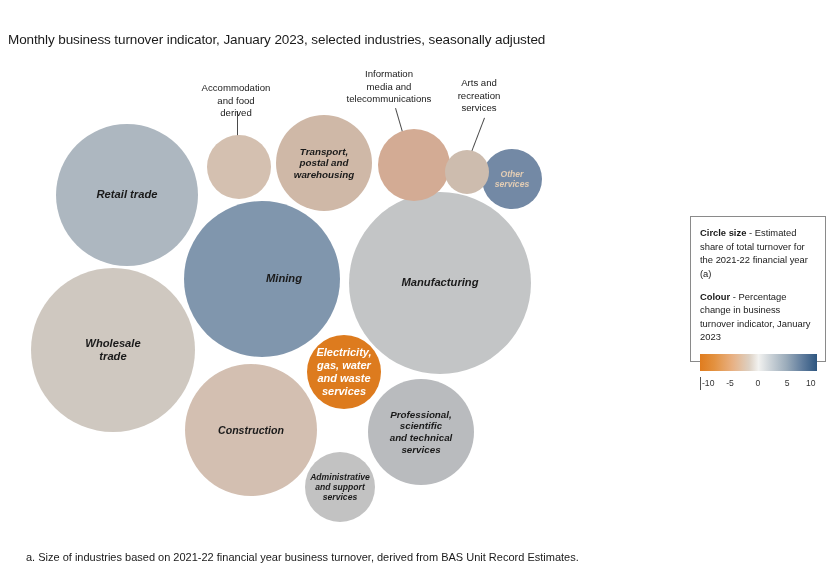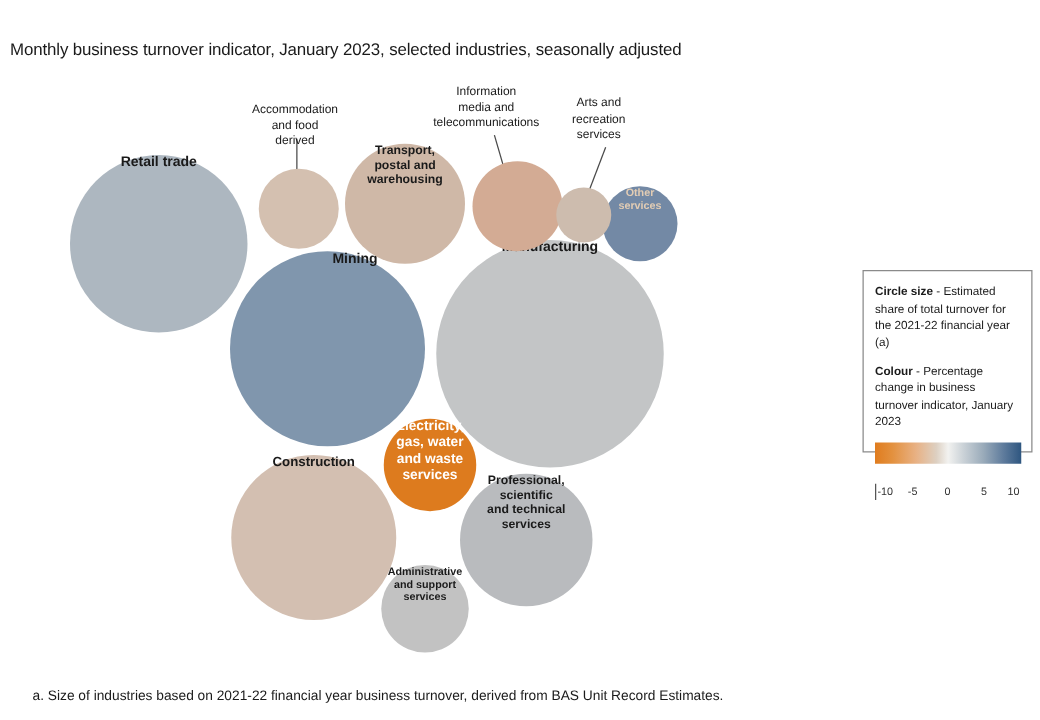--- a/index.html
+++ b/index.html
@@ -14,23 +14,24 @@
   #chart-title{
     position:absolute;left:8px;top:8px;
     font-size:13.5px;font-weight:400;color:#1a1a1a;
     letter-spacing:-0.1px;white-space:nowrap;margin-top:24px;
   }
   #bubble-canvas{
     position:absolute;left:0;top:55px;width:680px;height:470px;
   }
   .bubble{
     position:absolute;border-radius:50%;
-    display:flex;align-items:flex-start;justify-content:center;
+    display:flex;align-items:center;justify-content:center;
     text-align:center;box-sizing:border-box;
     line-height:1.18;
+    font-style:italic;
   }
   .bubble-label{
     pointer-events:none;white-space:pre-line;
     font-weight:bold;
   }
   .ext-label{
     position:absolute;text-align:center;
     font-size:9.6px;color:#1a1a1a;line-height:1.32;
     white-space:pre-line;
   }
@@ -43,39 +44,43 @@
   .legend-para{font-size:9.4px;line-height:1.45;color:#1a1a1a;}
   .legend-para b{font-weight:bold;}
   #legend-para-2{margin-top:9px;}
   #gradient-bar{
     margin-top:10px;height:17px;width:117px;
     background:linear-gradient(to right,
       #e07c1e 0%, #e3913f 12%, #e8b184 28%, #ddd0c2 42%,
       #f2f2f0 50%, #ccd3d8 60%, #9aabba 74%, #5e7b9c 88%, #2e5680 100%);
   }
   #gradient-ticks{
-    position:relative;width:117px;height:13px;margin-top:16px;
+    position:relative;width:117px;height:13px;margin-top:6px;
     border-left:1px solid #555;
   }
   #gradient-ticks span{
     position:absolute;top:1px;font-size:8.6px;color:#333;
   }
   #footnote{
     position:absolute;left:26px;top:551px;
     font-size:11px;color:#1a1a1a;
   }
 </style>
 </head>
 <body>
 
 <div id="chart-title">Monthly business turnover indicator, January 2023, selected industries, seasonally adjusted</div>
 
 <div id="bubble-canvas">
     <div class="bubble" style="left: 56px; top: 69px; width: 142px; height: 142px; background: rgb(173, 183, 192);">
       <span class="bubble-label" style="font-size: 11.2px; color: rgb(26, 26, 26);">Retail trade</span>
+    </div>
+    <div class="bubble" style="left: 31px; top: 213px; width: 164px; height: 164px; background: rgb(207, 200, 192);">
+      <span class="bubble-label" style="font-size: 11.2px; color: rgb(26, 26, 26);">Wholesale
+trade</span>
     </div>
     <div class="bubble" style="left: 184px; top: 146px; width: 156px; height: 156px; background: rgb(128, 150, 173);">
       <span class="bubble-label" style="font-size: 11.2px; color: rgb(26, 26, 26); margin-left: 44px;">Mining</span>
     </div>
     <div class="bubble" style="left: 349px; top: 137px; width: 182px; height: 182px; background: rgb(195, 197, 198);">
       <span class="bubble-label" style="font-size: 11.2px; color: rgb(26, 26, 26);">Manufacturing</span>
     </div>
     <div class="bubble" style="left: 185px; top: 309px; width: 132px; height: 132px; background: rgb(211, 191, 177);">
       <span class="bubble-label" style="font-size: 10.6px; color: rgb(26, 26, 26);">Construction</span>
     </div>

